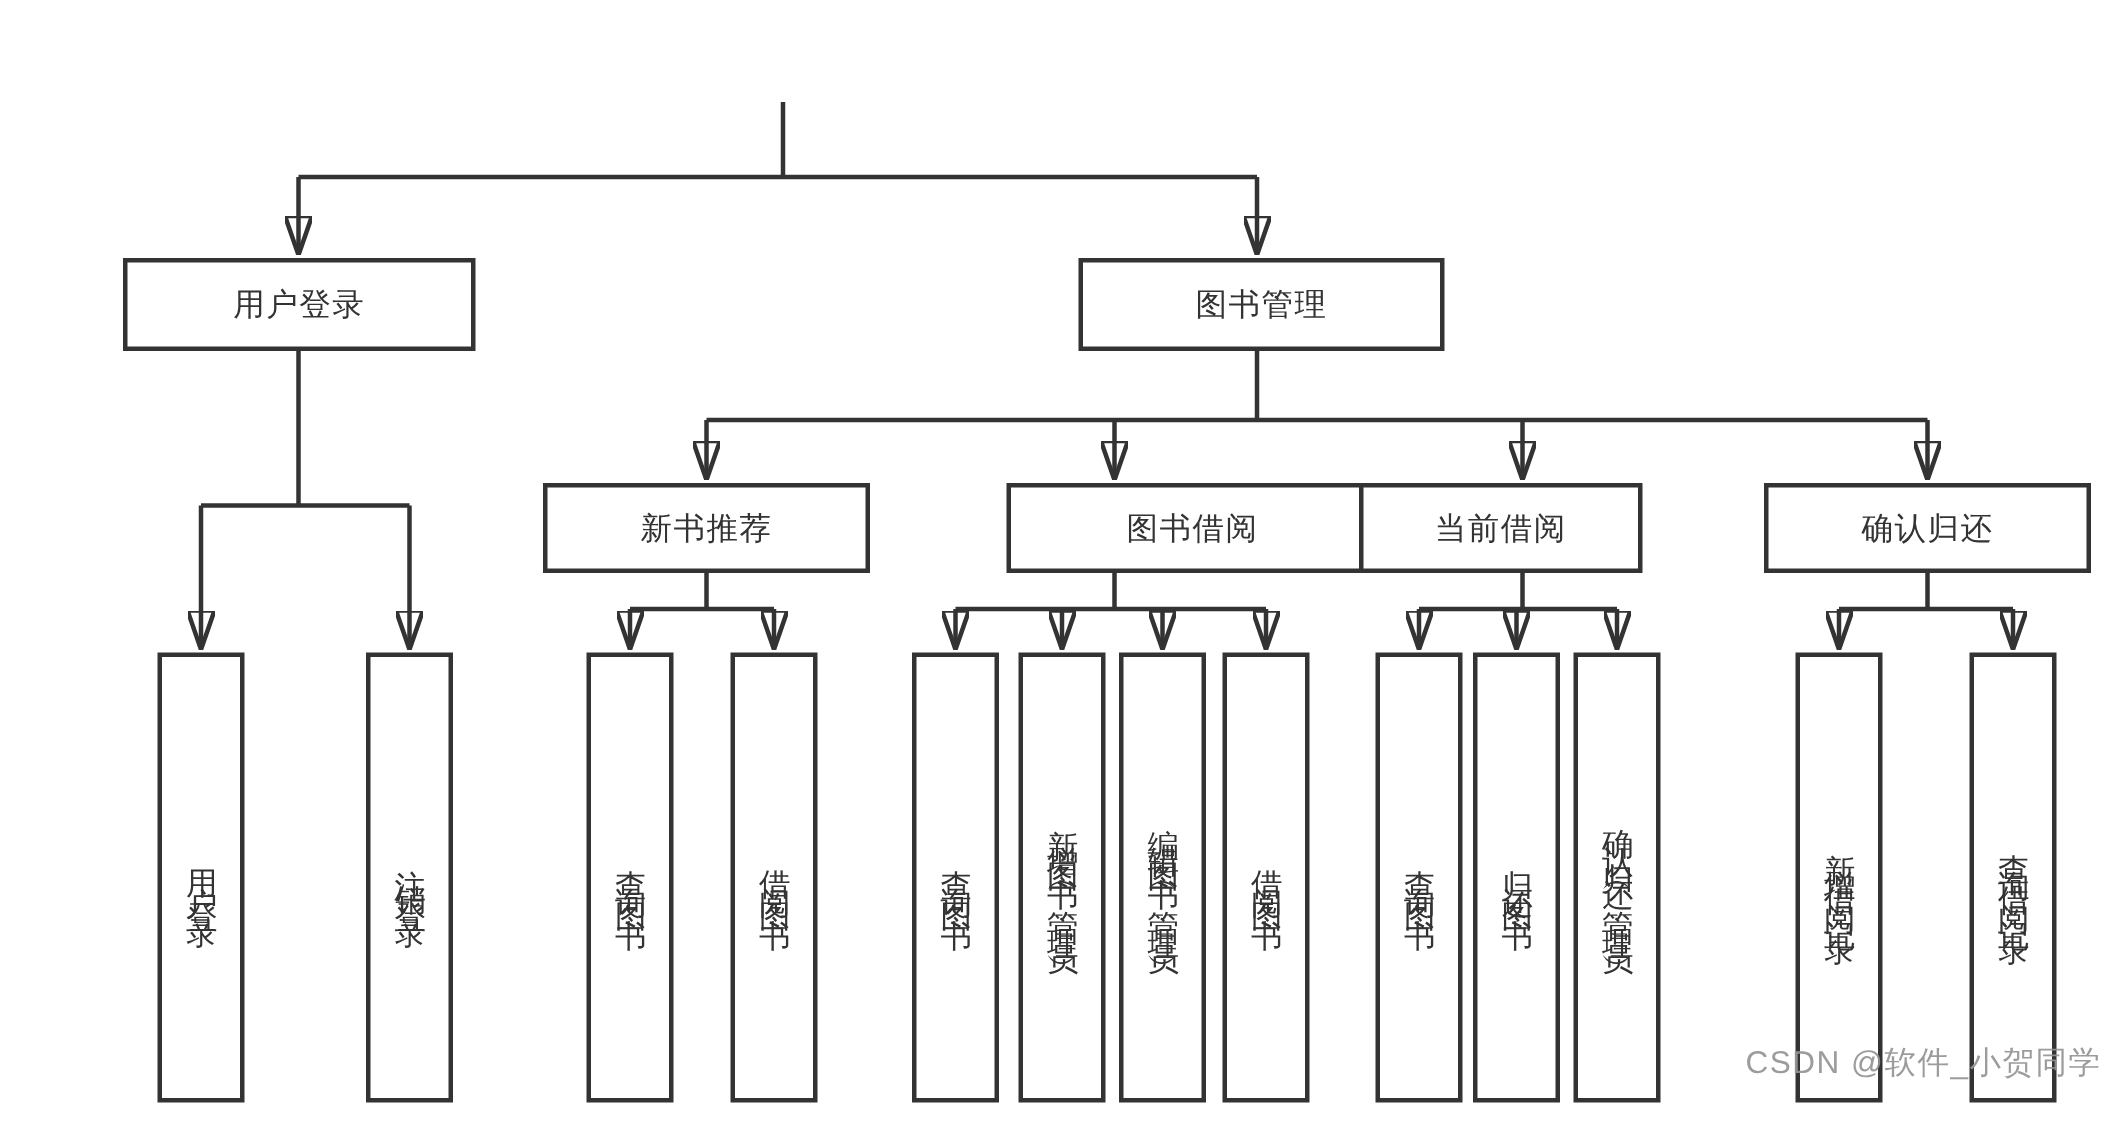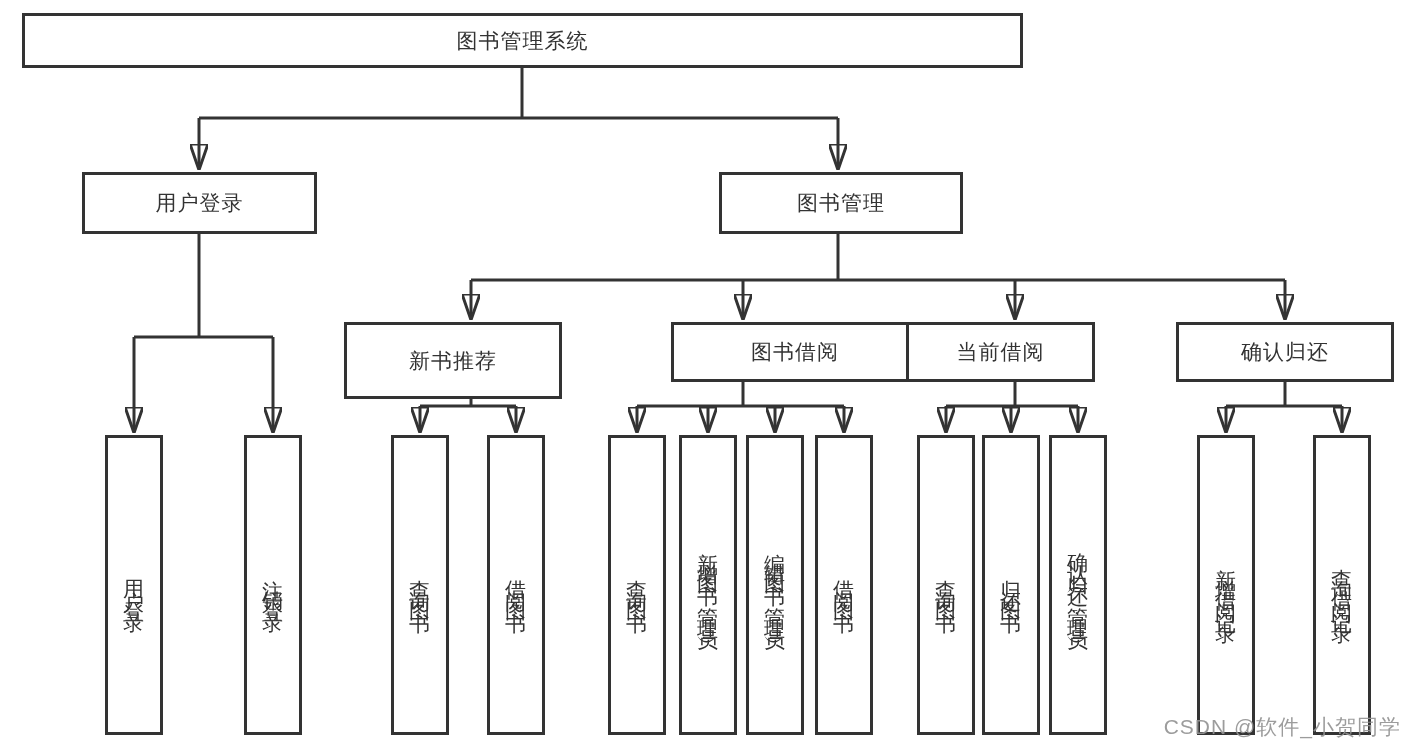--- a/index.html
+++ b/index.html
@@ -13,21 +13,21 @@
     position:absolute;box-sizing:border-box;background:#ffffff;border:3px solid #333333;
     display:flex;align-items:center;justify-content:center;z-index:1;
     font-size:21px;letter-spacing:1px;white-space:nowrap;
   }
   .vbox{top:435px;width:58px;height:300px;}
   .vbox span{
     writing-mode:vertical-rl;text-orientation:mixed;letter-spacing:11px;
     white-space:normal;line-height:1;
   }
   .watermark{
-    position:absolute;right:4px;top:713px;z-index:2;
+    position:absolute;right:4px;top:694px;z-index:2;
     font-size:21px;color:rgba(148,148,148,0.92);letter-spacing:1px;
   }
 </style>
 </head>
 <body>
 
 <div class="canvas">
 
   <svg class="connectors" width="1405" height="747" viewBox="0 0 1405 747">
     <defs>
@@ -70,32 +70,29 @@
     <path d="M946 406 V431" marker-end="url(#ah)"></path>
     <path d="M1011 406 V431" marker-end="url(#ah)"></path>
     <path d="M1078 406 V431" marker-end="url(#ah)"></path>
 
     <path d="M1285 382 V406"></path>
     <path d="M1226 406 H1342"></path>
     <path d="M1226 406 V431" marker-end="url(#ah)"></path>
     <path d="M1342 406 V431" marker-end="url(#ah)"></path>
   </svg>
 
-  <div class="box" style="left:22px;top:13px;width:1001px;height:55px">
-    <span>图书管理系统</span>
-  </div>
 
   <div class="box" style="left:82px;top:172px;width:235px;height:62px">
     <span>用户登录</span>
   </div>
   <div class="box" style="left:719px;top:172px;width:244px;height:62px">
     <span>图书管理</span>
   </div>
 
-  <div class="box" style="left:344px;top:322px;width:218px;height:77px">
+  <div class="box" style="left:362px;top:322px;width:218px;height:60px">
     <span>新书推荐</span>
   </div>
   <div class="box" style="left:671px;top:322px;width:248px;height:60px">
     <span>图书借阅</span>
   </div>
   <div class="box" style="left:906px;top:322px;width:189px;height:60px">
     <span>当前借阅</span>
   </div>
   <div class="box" style="left:1176px;top:322px;width:218px;height:60px">
     <span>确认归还</span>

